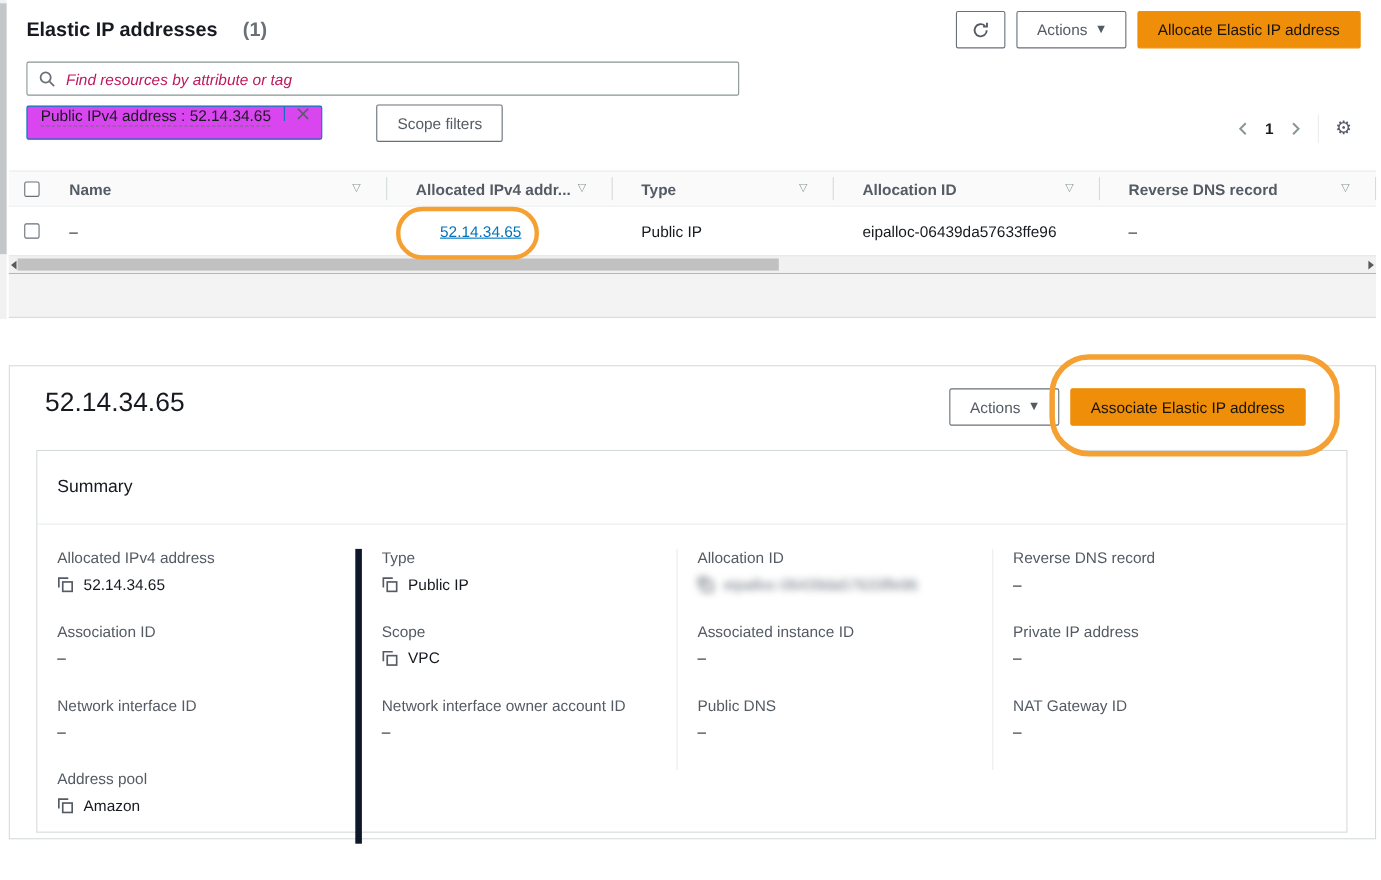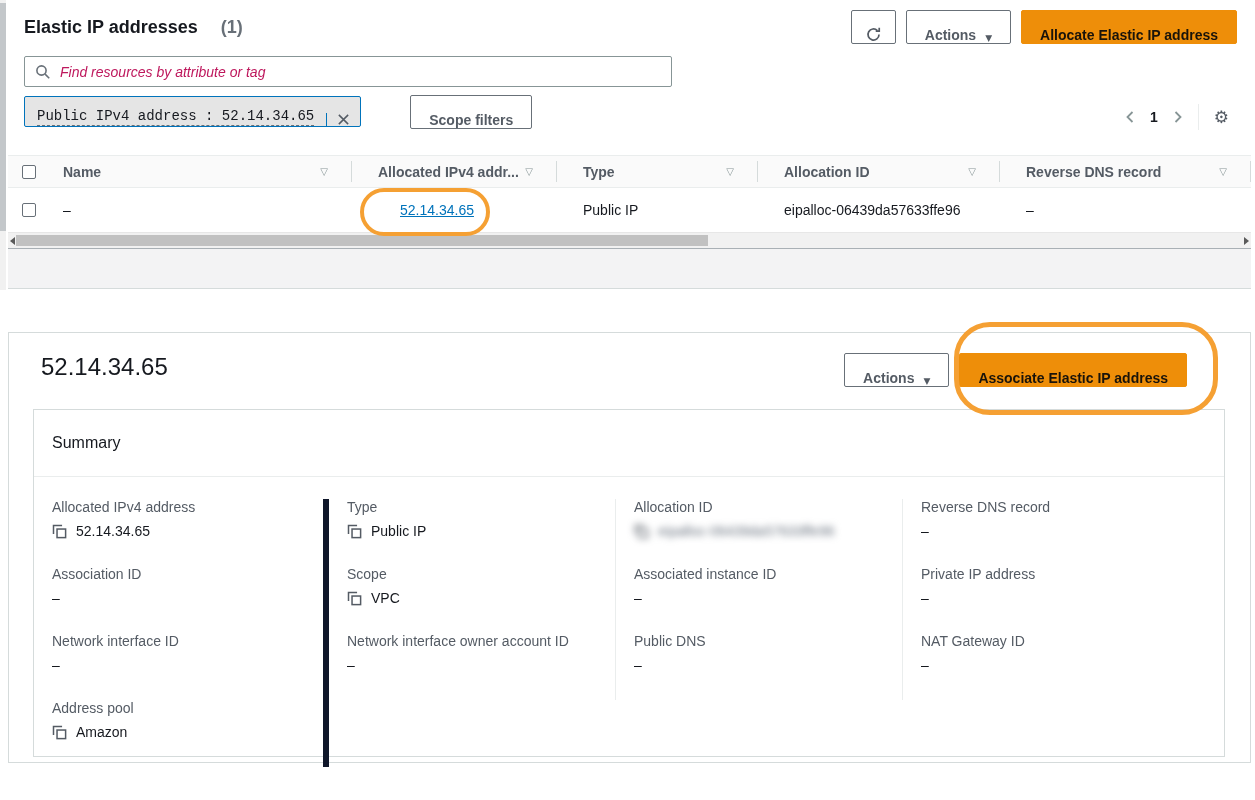--- a/index.html
+++ b/index.html
@@ -11,33 +11,33 @@
   .v-scrollbar { position:absolute; left:0; top:0; width:6px; height:290px; background:#f1f1f1; }
   .v-thumb { position:absolute; left:0; top:3px; width:6px; height:228px; background:#c3c7ca; }
 
   
   .table-card { position:absolute; left:8px; top:0; width:1243px; height:289px; background:#fff; }
   .card-header { position:absolute; left:16px; right:14px; top:9px; height:36px; display:flex; align-items:center; }
   .page-title { font-size:18px; font-weight:bold; color:#16191f; display:flex; gap:23px; align-items:baseline; }
   .count { color:#687078; }
   .header-actions { margin-left:auto; display:flex; gap:10px; align-items:center; }
 
-  .btn { height:34px; display:inline-flex; align-items:flex-end; justify-content:center; gap:9px;
-         border:1px solid #687078; background:#fff; color:#545b64; font-weight:bold; font-size:14px;
+  .btn { height:34px; display:inline-flex; align-items:center; justify-content:center; gap:9px;
+         border:1px solid #687078; background:#fff; color:#545b64; font-weight:normal; font-size:14px;
          border-radius:2px; padding:0 18px; cursor:pointer; font-family:inherit; }
   .btn-icon-only { width:45px; padding:0; }
   .btn-primary { background:#ee8e09; border-color:#ee8e09; color:#19130a; }
   .caret { font-size:9px; line-height:1; font-family:"DejaVu Sans", sans-serif; }
 
   .search-box { position:absolute; left:16px; top:56px; width:648px; height:31px; border:1px solid #879596;
                 border-radius:2px; background:#fff; display:flex; align-items:center; padding:0 10px; gap:9px; cursor:text; }
   .placeholder { color:#be185d; font-style:italic; font-size:14px; }
 
   .filter-row { position:absolute; left:16px; top:96px; height:31px; display:flex; align-items:center; }
-  .token { height:31px; border:1px solid #0073bb; background:#e5e5e5; display:flex; align-items:flex-end; border-radius:2px;font-family:Liberation Mono, monospace; }
+  .token { height:31px; border:1px solid #0073bb; background:#d946ef; display:flex; align-items:flex-start; border-radius:2px; }
   .token-label { display:flex; align-items:center; padding:0 12px; font-size:14px; color:#16191f; }
   .token-text { border-bottom:1px dashed #687078; padding-bottom:1px; }
   .token-x { width:34px; display:flex; align-items:center; justify-content:center; background:transparent;
              border:none; border-left:1px solid #0073bb; cursor:pointer; }
   .clear-filters { margin-left:49px; }
 
   .pagination { position:absolute; right:22px; top:102px; height:30px; display:flex; align-items:center; gap:15px; }
   .page-num { font-size:14px; font-weight:bold; color:#16191f; }
   .pag-divider { width:1px; height:26px; background:#eaeded; }
   .gear { font-family:"DejaVu Sans", sans-serif; font-size:17px; color:#545b64; cursor:pointer; line-height:1; }

